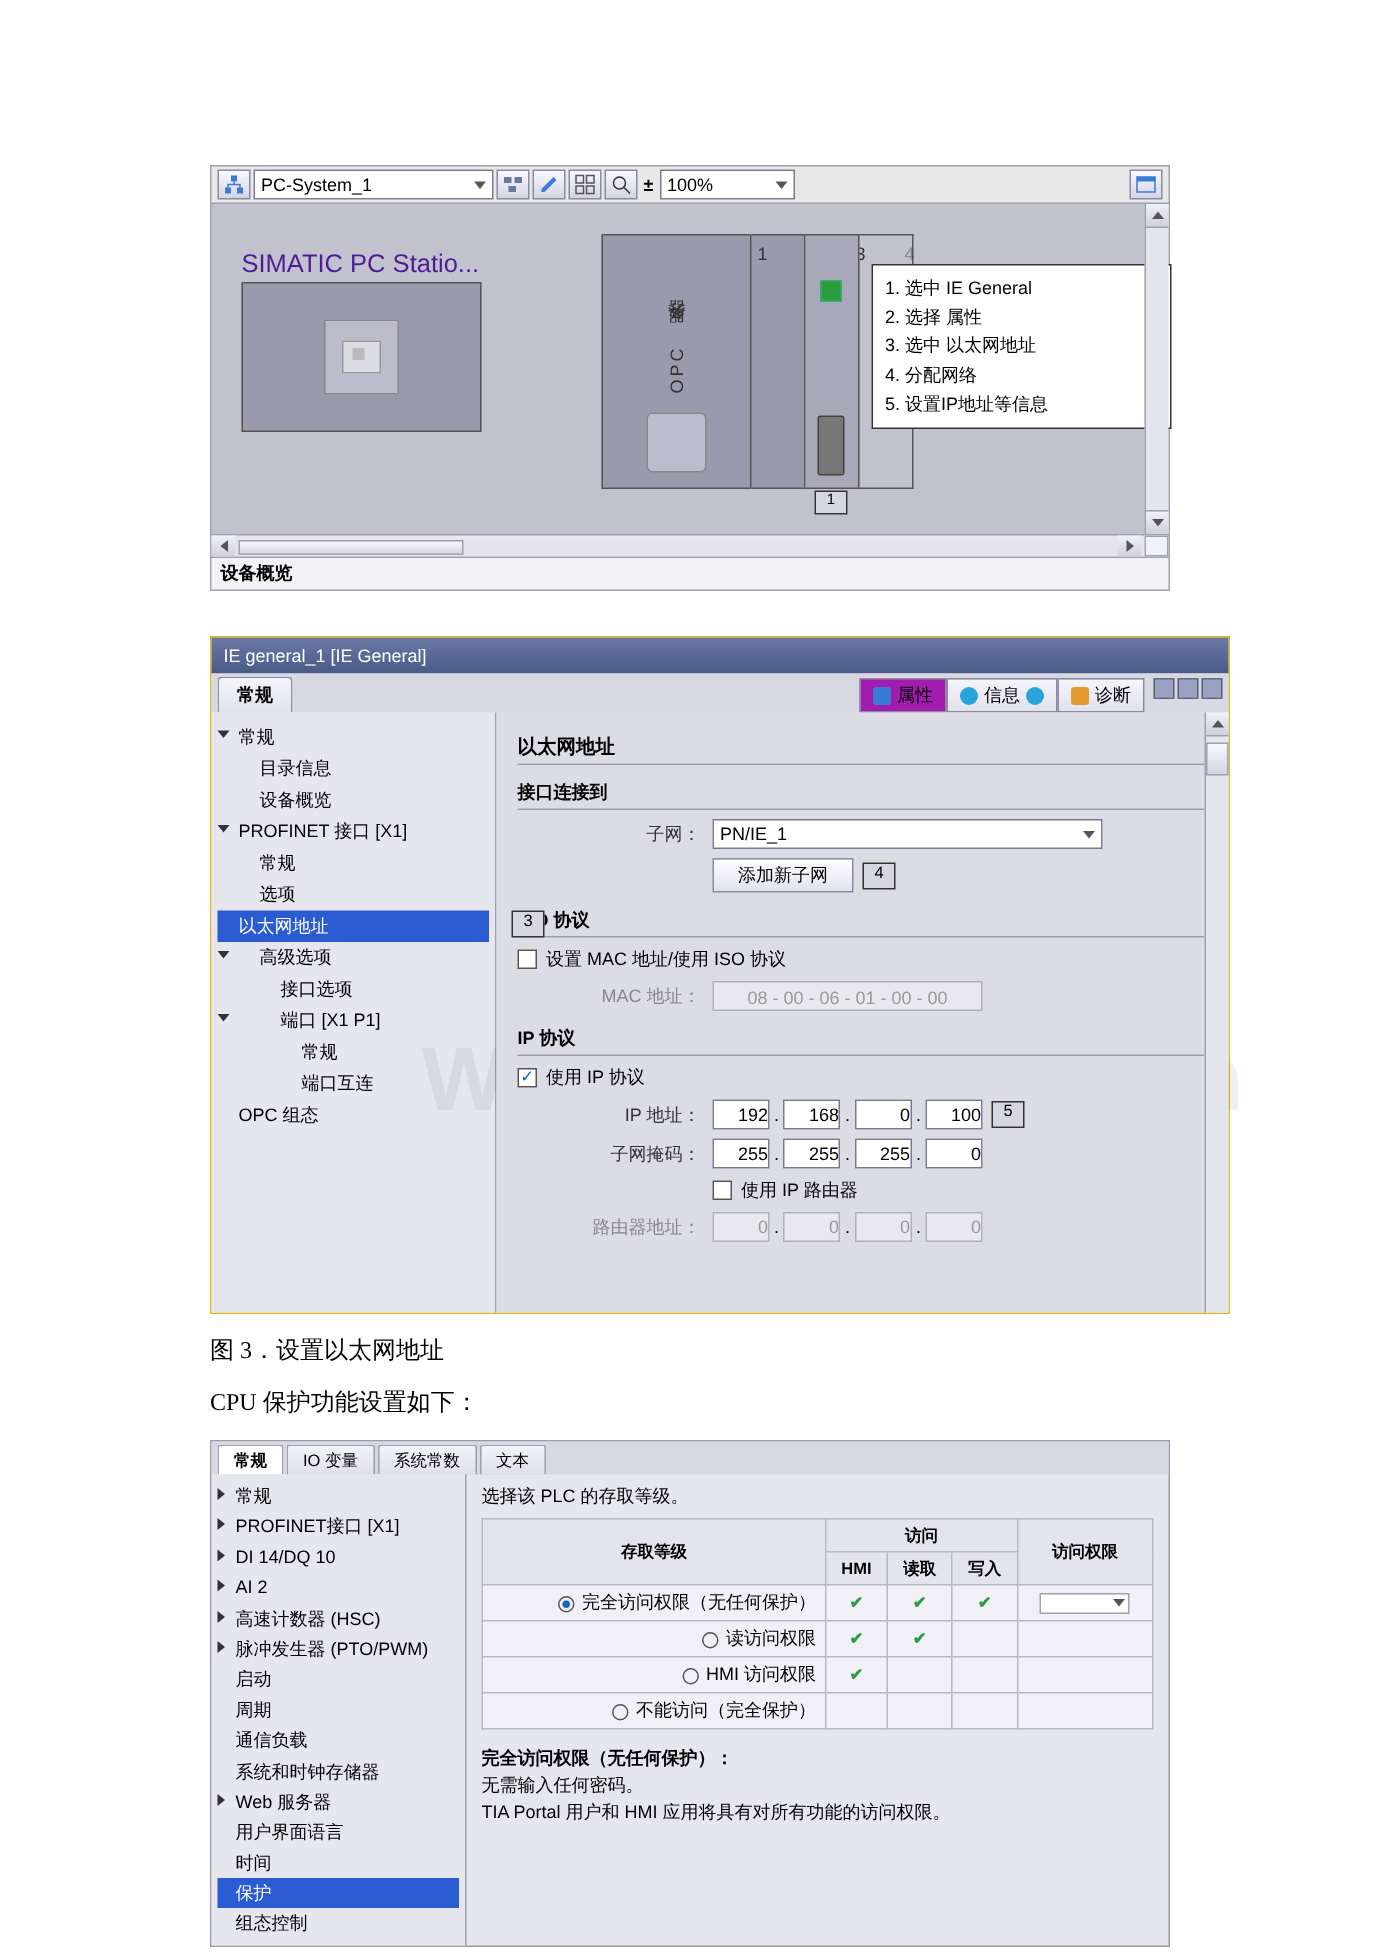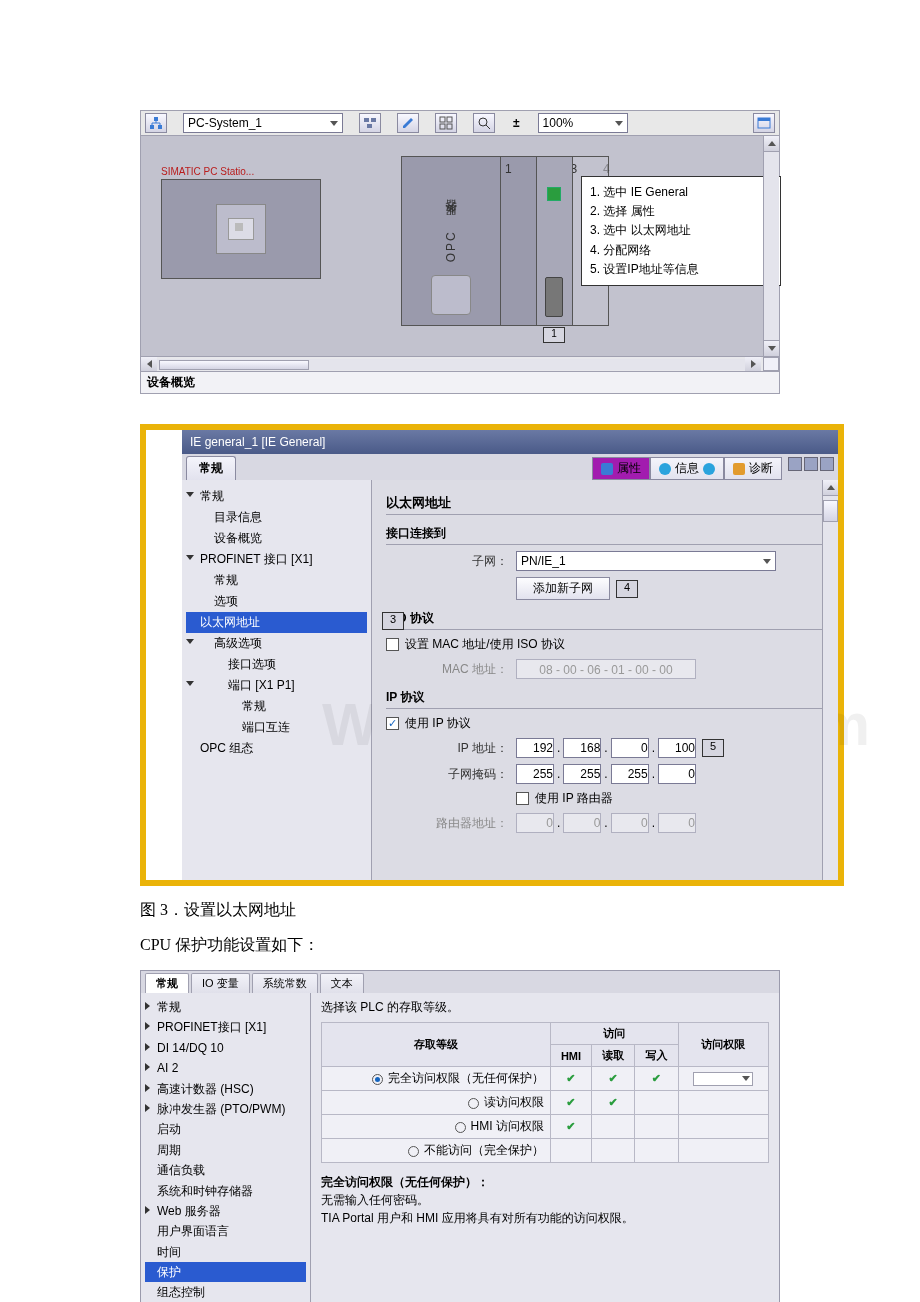--- a/index.html
+++ b/index.html
@@ -1,36 +1,36 @@
 <!DOCTYPE html>
 <html><head>
 <meta charset="utf-8">
 <style>
 * { box-sizing: border-box; margin: 0; padding: 0; font-family: "Microsoft YaHei", Arial, sans-serif; font-size: 12px; }
 body { background: #fff; padding: 0; }
 
 
-.top-toolbar { display: flex; align-items: center; background: #e8e8e8; border: 1px solid #a0a0b0; padding: 2px 4px; height: 26px; gap: 16px; margin: 110px 140px 0 140px; }
+.top-toolbar { display: flex; align-items: center; background: #e8e8e8; border: 1px solid #a0a0b0; padding: 2px 4px; height: 26px; gap: 2px; margin: 110px 140px 0 140px; }
 .top-toolbar .icon-btn { width: 22px; height: 20px; border: 1px solid #8a8aa0; background: linear-gradient(#f8f8ff,#d4d4e4); display:flex; align-items:center; justify-content:center; cursor:pointer; }
 .top-toolbar .dropdown { width: 160px; height: 20px; border: 1px solid #7a7a95; background: #fff; display:flex; align-items:center; padding: 0 4px; justify-content: space-between; }
 .top-toolbar .zoom-combo { width: 90px; height:20px; border:1px solid #7a7a95; background:#fff; display:flex; align-items:center; padding:0 4px; justify-content:space-between; }
 .chev-down { width:0;height:0;border-left:4px solid transparent;border-right:4px solid transparent;border-top:5px solid #555; }
 .spacer { flex:1; }
 
 
 .canvas-area { position:relative; margin: 0 140px; border-left:1px solid #a0a0b0; border-right:1px solid #a0a0b0; background:#c2c2ce; height: 220px; }
 .canvas-scroll-right { position:absolute; right:0; top:0; width:16px; height:100%; background:#e4e4ec; border-left:1px solid #a0a0b0; display:flex; flex-direction:column; }
 .canvas-scroll-right .arrow { height:16px; background:linear-gradient(#f0f0f8,#d0d0dc); border-bottom:1px solid #a0a0b0; display:flex;align-items:center;justify-content:center;}
 .canvas-scroll-right .track { flex:1; }
 .canvas-scroll-right .arrow2 { height:16px; background:linear-gradient(#f0f0f8,#d0d0dc); border-top:1px solid #a0a0b0;display:flex;align-items:center;justify-content:center;}
 .sm-tri-up{width:0;height:0;border-left:4px solid transparent;border-right:4px solid transparent;border-bottom:5px solid #555;}
 .sm-tri-down{width:0;height:0;border-left:4px solid transparent;border-right:4px solid transparent;border-top:5px solid #555;}
 
 .station-card { position:absolute; left:20px; top:30px; width:160px; }
-.station-title { color:#b91c1c; font-size:10px; margin-bottom:2px; }
+.station-title { color:#4c1d95; font-size:17px; margin-bottom:2px; }
 .station-box { width:100%; height:100px; background:#9a9aac; border:1px solid #555; display:flex; align-items:center; justify-content:center; }
 .station-inner { width:50px; height:50px; background:#bcbccc; border:1px solid #888; display:flex; align-items:center; justify-content:center; }
 .pc-glyph { width:26px; height:22px; background:#dcdce6; border:1px solid #999; position:relative; }
 .pc-glyph::after{content:"";position:absolute;left:6px;top:4px;width:8px;height:8px;background:#bbb;}
 
 .rack { position:absolute; left:260px; top:20px; display:flex; gap:0; }
 .rack .slot-header { position:absolute; top:6px; left: 104px; display:flex; gap:26px; font-size:11px; color:#333;}
 .slot0 { width:100px; height:170px; border:1px solid #555; background:#9a9aac; display:flex; align-items:center; justify-content:center;}
 .slot0 .opc-label { writing-mode: vertical-rl; transform: rotate(180deg); color:#333; font-size:12px; letter-spacing:2px;}
 .slot0 .big-btn{ width:40px;height:40px;background:#bcbccc;border:1px solid #888;border-radius:4px;position:absolute;bottom:10px;}
@@ -46,21 +46,21 @@
 .bottom-hbar { margin:0 140px; height:16px; background:#e8e8ec; border:1px solid #a0a0b0; display:flex; align-items:center; }
 .bottom-hbar .lbtn,.bottom-hbar .rbtn{width:16px;height:14px;background:linear-gradient(#f0f0f8,#d0d0dc);display:flex;align-items:center;justify-content:center;}
 .bottom-hbar .ltrack{flex:1;background:#e4e4ec;}
 .bottom-hbar .thumb-btn{width:16px;height:14px;background:#f0f0f8;border:1px solid #a0a0b0;margin-left:2px;}
 .sm-tri-left{width:0;height:0;border-top:4px solid transparent;border-bottom:4px solid transparent;border-right:5px solid #555;}
 .sm-tri-right{width:0;height:0;border-top:4px solid transparent;border-bottom:4px solid transparent;border-left:5px solid #555;}
 
 .device-overview { margin:0 140px; border:1px solid #a0a0b0; border-top:none; padding:2px 6px; font-weight:bold; background:#f2f2f6; }
 
 
-.props-wrap { margin: 30px 76px 0 140px; border:6px solid #eab308;padding-left:36px; }
+.props-wrap { margin: 30px 100px 0 140px; border:1px solid #eab308; }
 .props-titlebar { background: linear-gradient(#6a79a4,#4a5a88); color:#fff; display:flex; align-items:center; height:24px; padding:0 8px; }
 .props-titlebar .title { flex:1; }
 .props-tabbar { display:flex; align-items:flex-end; height:26px; background:#d8d8e2; padding:0 4px; gap:0; position:relative;}
 .props-tabbar .tab { padding: 3px 12px; border:1px solid #8a8aa0; border-bottom:none; background:linear-gradient(#f4f4fb,#e2e2ee); margin-right:2px; border-radius:3px 3px 0 0; font-weight:bold;}
 .right-tabs{ margin-left:auto; display:flex; }
 .right-tabs .rtab{ padding:2px 8px; border:1px solid #8a8aa0; background:linear-gradient(#f4f4fb,#e2e2ee); display:flex; align-items:center; gap:4px; font-size:11px;}
 .right-tabs .rtab.active{background:#a21caf;}
 .tiny-icon{width:12px;height:12px;display:inline-block;}
 .tiny-blue{background:#3a7bd5;border-radius:2px;}
 .tiny-info{background:#2aa3dd;border-radius:50%;}

